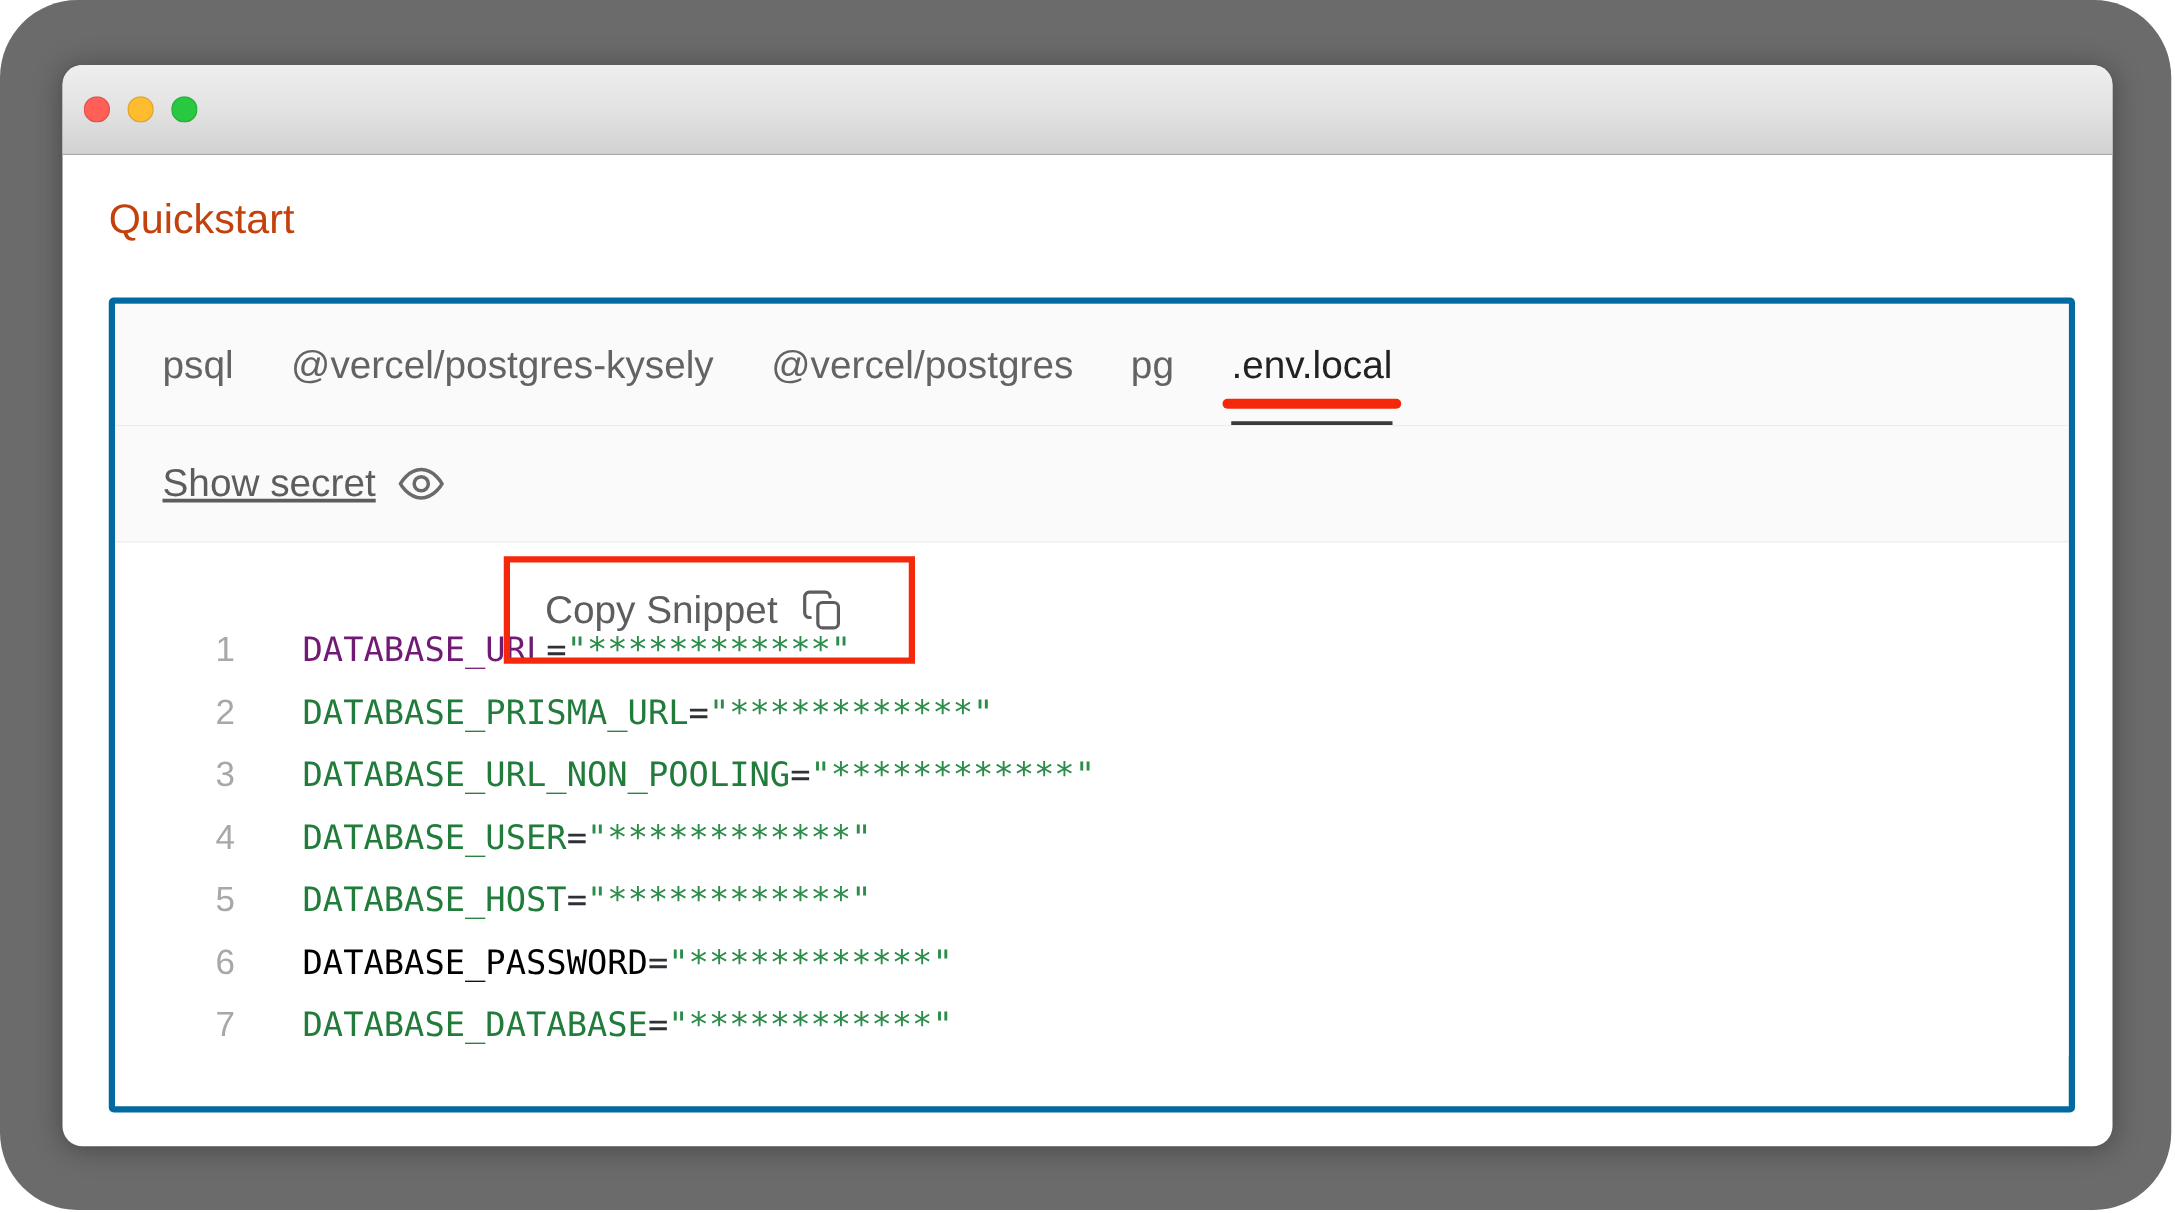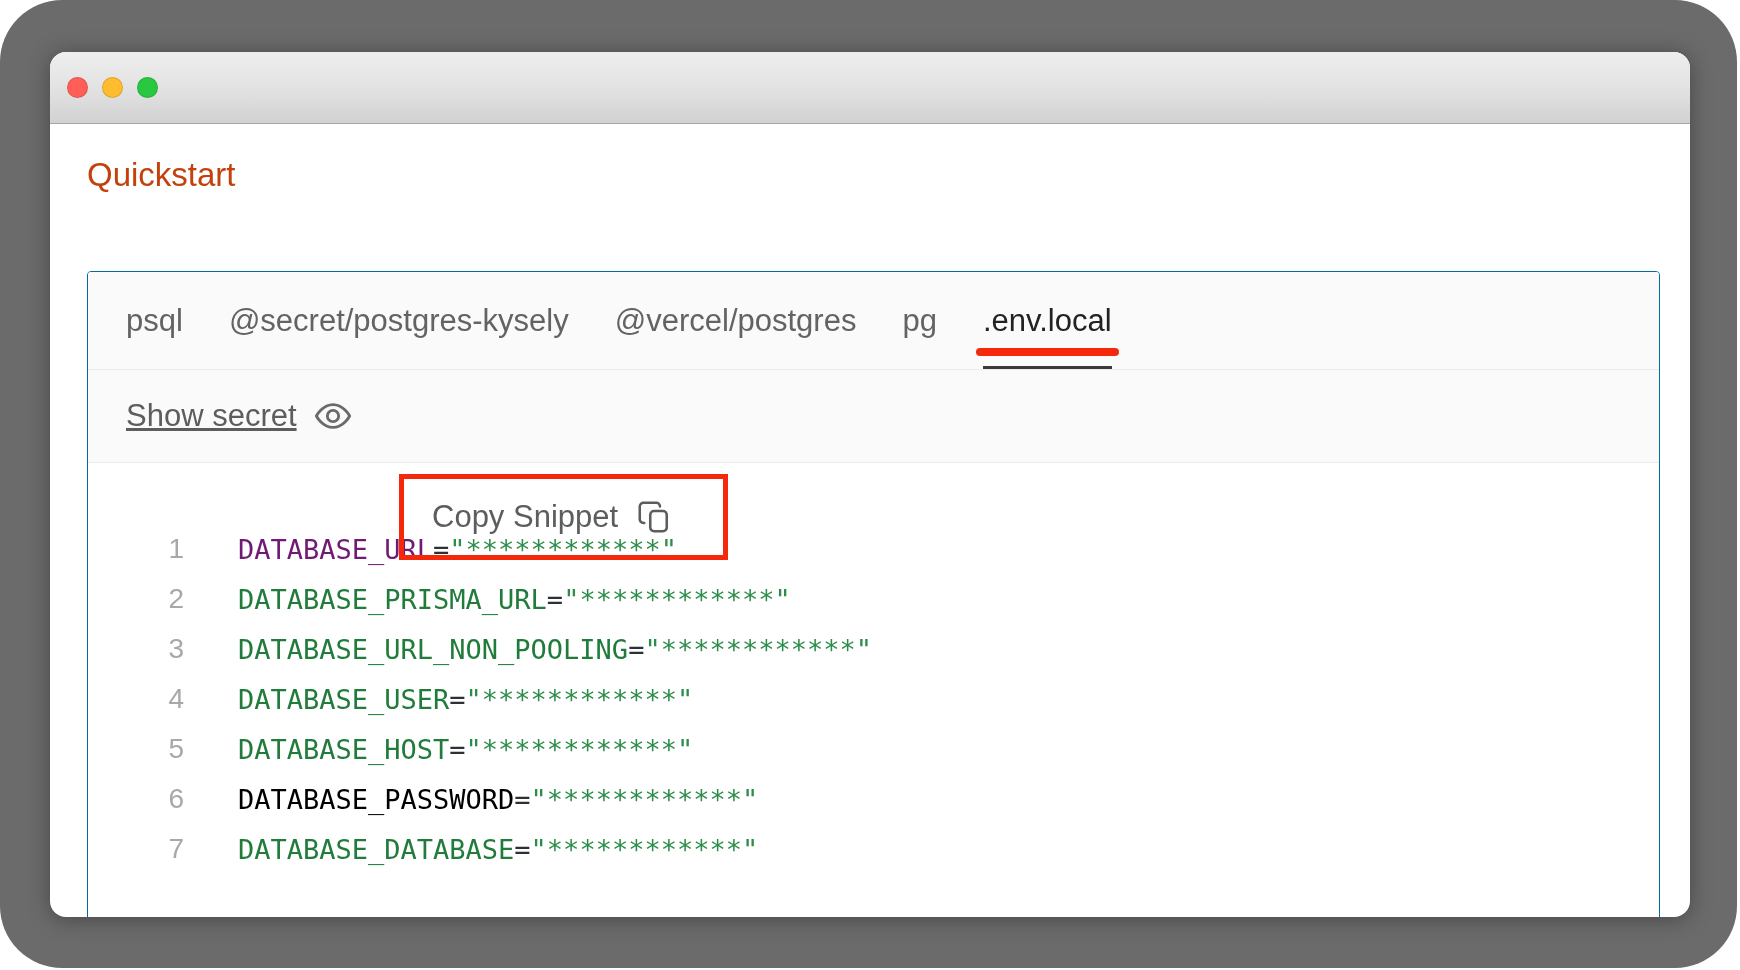--- a/index.html
+++ b/index.html
@@ -15,21 +15,21 @@
           box-shadow:0 2px 22px rgba(0,0,0,0.35);}
   .titlebar{position:relative;height:72px;
             background:linear-gradient(#eeeeee 0%,#e4e4e4 45%,#d2d2d2 100%);
             border-bottom:1px solid #a6a6a6;}
   .light{position:absolute;top:25px;width:21px;height:21px;border-radius:50%;
          border:1px solid rgba(0,0,0,0.12);}
   .light.close{left:17px;} .light.min{left:52px;} .light.max{left:87px;}
   .heading{position:absolute;left:37px;top:104px;font-size:33px;color:#c2410c;}
   
   .card{position:absolute;left:37px;top:186px;width:1573px;height:652px;
-        background:#ffffff;border:1px solid #0369a1;border-radius:4px;overflow:hidden;margin-top:33px;}
+        background:#ffffff;border:5px solid #0369a1;border-radius:4px;overflow:hidden;}
   .tabbar{display:flex;align-items:stretch;height:98px;background:#fafafa;
           border-bottom:1px solid #ececec;padding-left:38px;gap:46px;}
   .tab{position:relative;display:flex;align-items:center;height:100%;
        font-size:31px;color:#636363;cursor:default;white-space:nowrap;}
   .tab.active{color:#222222;}
   .tab .red-underline{position:absolute;left:-7px;right:-7px;bottom:13px;height:8px;
        border-radius:4px;}
   .tab .indicator{position:absolute;left:0;right:0;bottom:0;height:3px;background:#3a3a3a;}
   .toolbar{position:relative;display:flex;align-items:center;height:93px;background:#fafafa;
            border-bottom:1px solid #ececec;padding-left:38px;font-size:31px;color:#5d5d5d;}
@@ -64,21 +64,21 @@
     </div>
 
     <div class="heading">Quickstart</div>
 
     <div class="card">
       <div class="tabbar">
           <div class="tab">
             <span>psql</span>
           </div>
           <div class="tab">
-            <span>@secret/postgres-kysely</span>
+            <span>@vercel/postgres-kysely</span>
           </div>
           <div class="tab">
             <span>@vercel/postgres</span>
           </div>
           <div class="tab">
             <span>pg</span>
           </div>
           <div class="tab active">
             <span>.env.local</span>
             <div class="red-underline" style="background: rgb(245, 40, 11);"></div>

